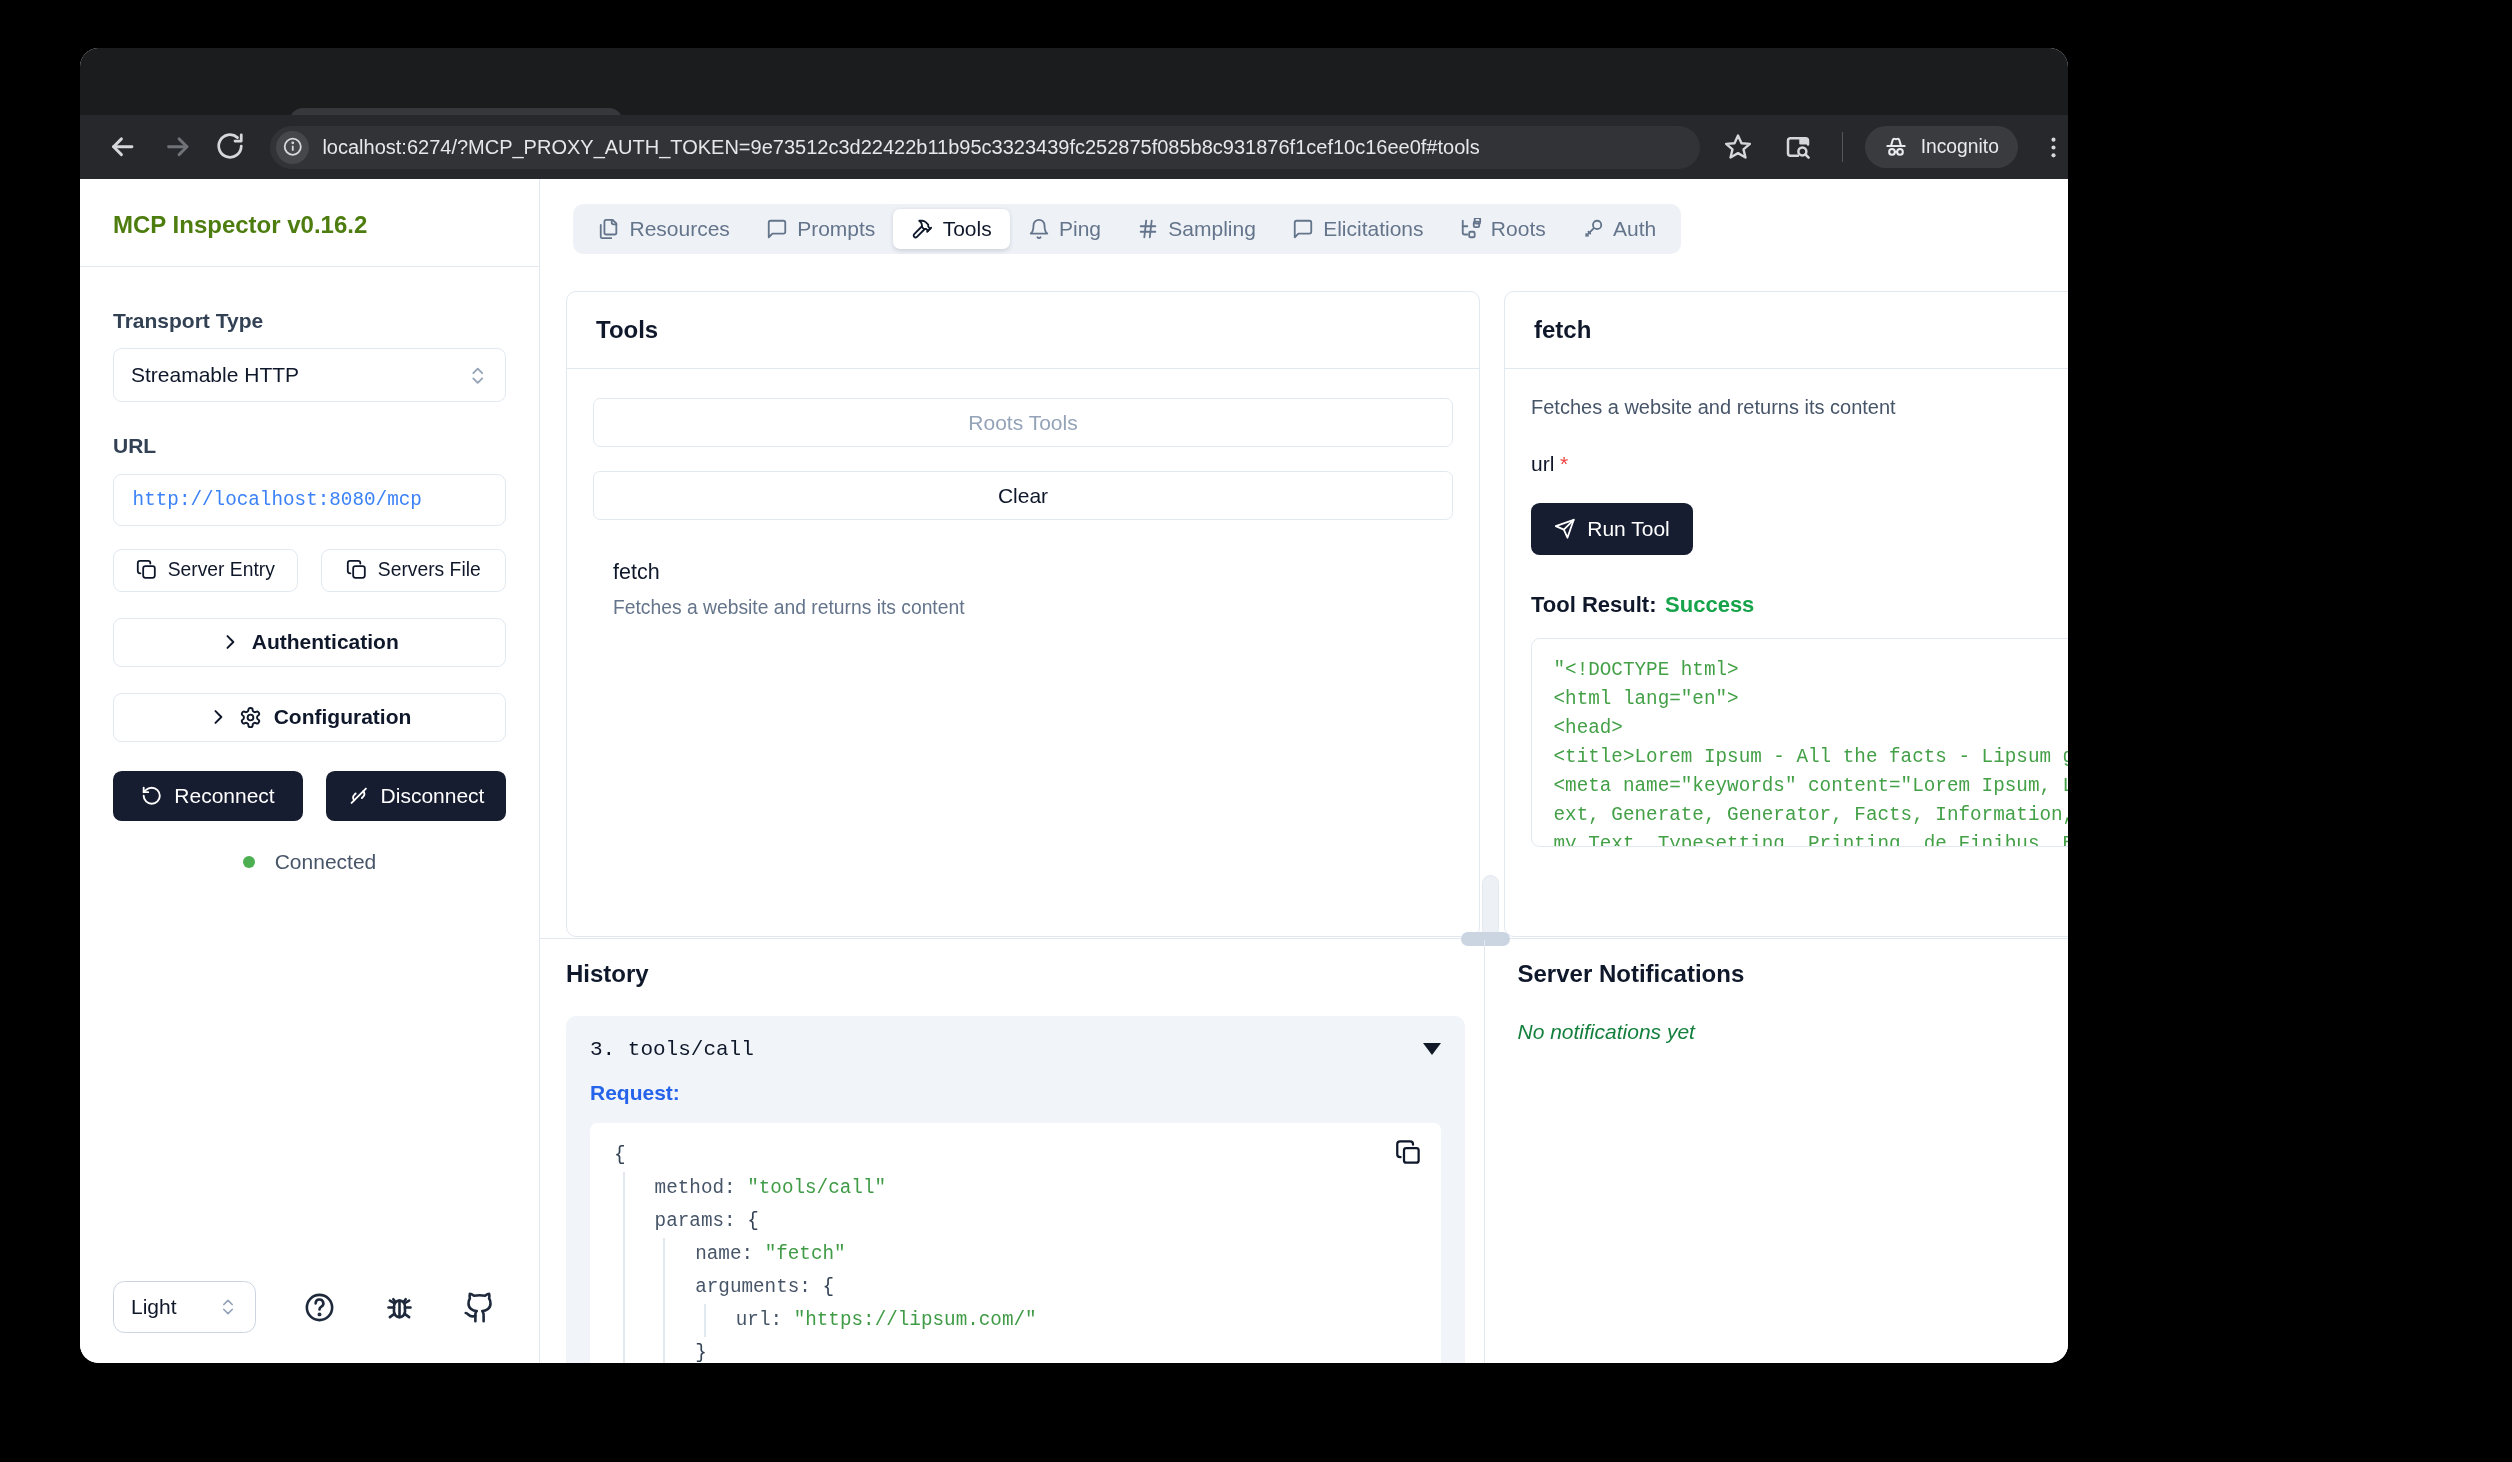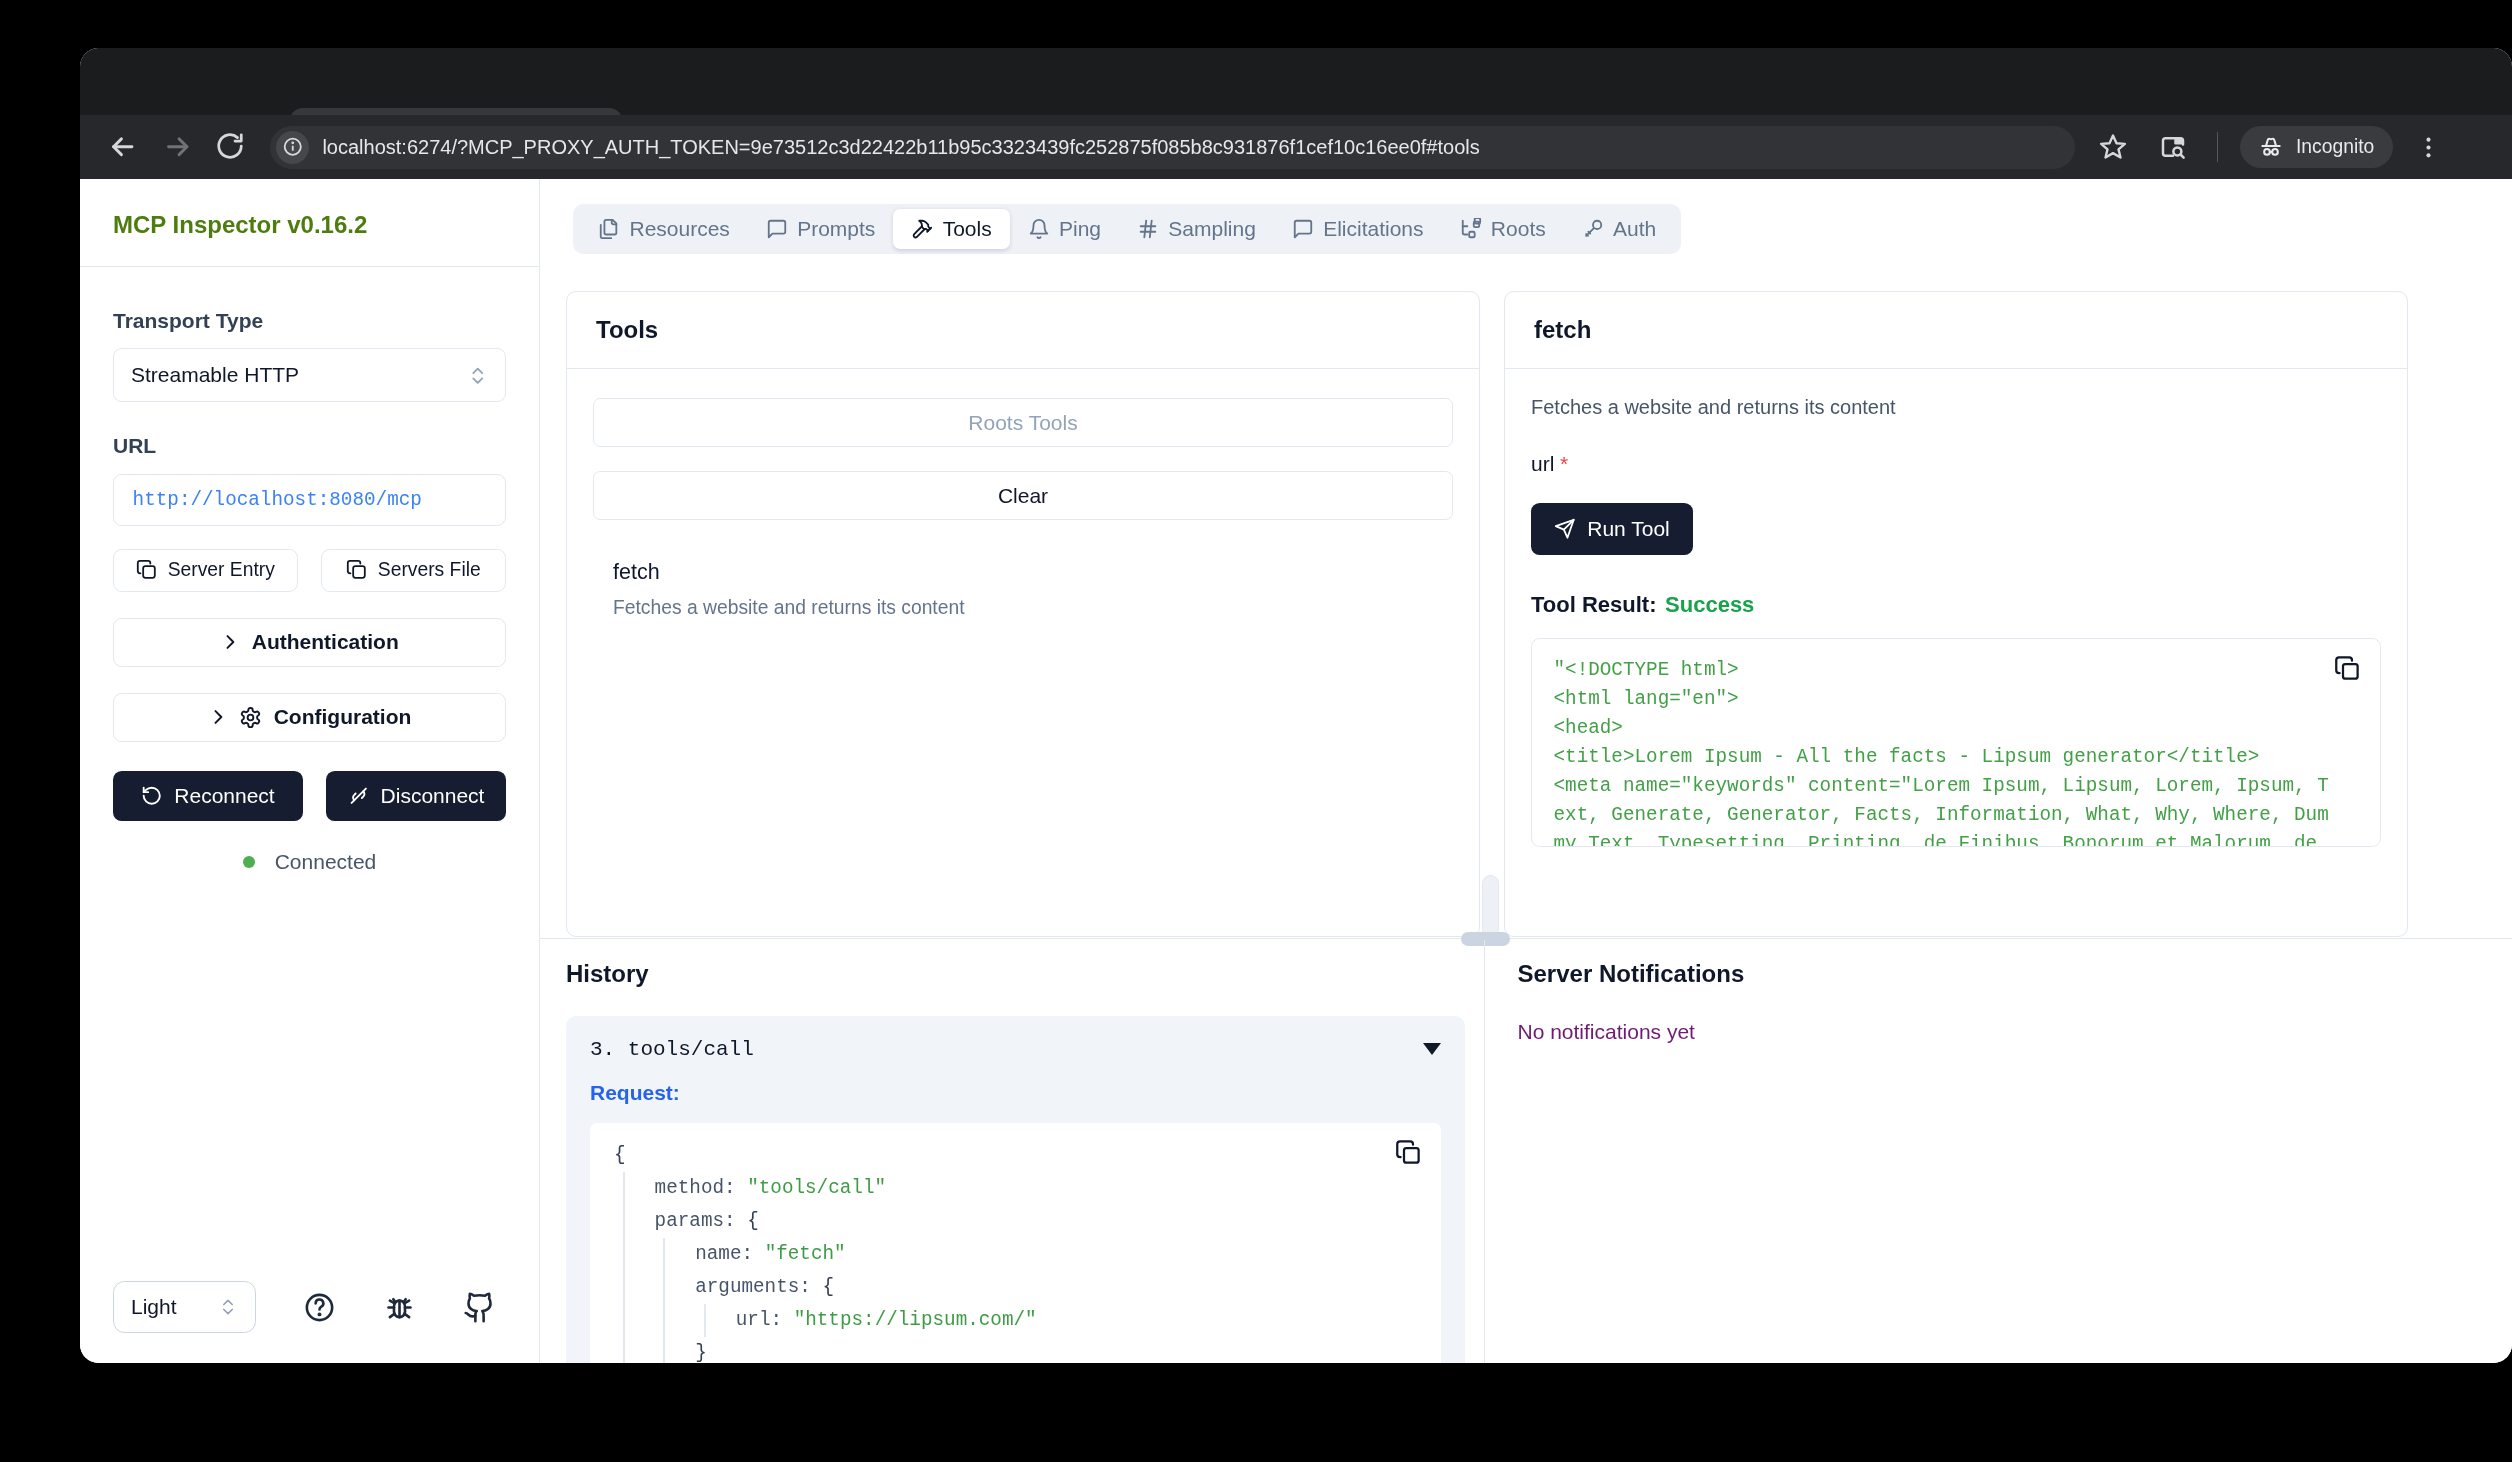--- a/index.html
+++ b/index.html
@@ -1,19 +1,19 @@
 <!DOCTYPE html>
 <html style="font-size:11.5px"><head>
 <meta charset="utf-8">
 <style>
   * { margin:0; padding:0; box-sizing:border-box; }
   html,body { width:2512px; height:1462px; background:#000; font-family:"Liberation Sans", sans-serif; }
   .mono { font-family:"Liberation Mono","DejaVu Sans Mono",monospace; }
 
-  .window { position:absolute; left:80px; top:48px; width:2432px; height:1315px;
+  .window { position:absolute; left:80px; top:48px; width:1988px; height:1315px;
             border-radius:18.6px; overflow:hidden; background:#fff; }
 
   
   .tabstrip { position:absolute; left:0; top:0; right:0; height:67px; background:#1b1c1e; }
   .traffic { position:absolute; top:72px; width:21.5px; height:21.5px; border-radius:50%; }
   .t-red { left:108px; background:#ec6a5e; }
   .t-yellow { left:144px; background:#f4bf4f; }
   .t-green { left:180px; background:#61c554; }
   .tab { position:absolute; left:209px; top:60px; width:334px; height:56px; background:#37383b;
          border-radius:14.3px 14.3px 0 0; display:flex; align-items:center; padding:0 15.8px; }
@@ -124,21 +124,21 @@
   .json-box { margin-top:18.6px; background:#fff; border-radius:7.2px; padding:15.8px 24px; position:relative;
               height:344px; overflow:hidden; }
   .jrow { font-family:"Liberation Mono","DejaVu Sans Mono",monospace; font-size:19.3px; line-height:33px;
           color:#334155; white-space:pre; }
   .jblock { margin-left:8.6px; border-left:2.1px solid #e2e8f0; padding-left:30px; }
   .jkey { color:#475569; }
   .jval { color:#3f9b45; }
 
   .notif-pane { position:absolute; left:946px; top:761px; right:0; bottom:0; }
   .notif-pane .pane-title { position:absolute; left:31.5px; top:20px;text-align:right; }
-  .notif-empty { position:absolute; left:31.5px; top:80px; font-size:21px; color:#701a75; }
+  .notif-empty { position:absolute; left:31.5px; top:80px; font-size:21px; font-style:italic; color:#15803d; }
 
   svg { display:block; }
 </style>
 </head>
 <body>
 
 <div class="window">
 
   <div class="tabstrip">
     <div class="traffic t-red"></div>

